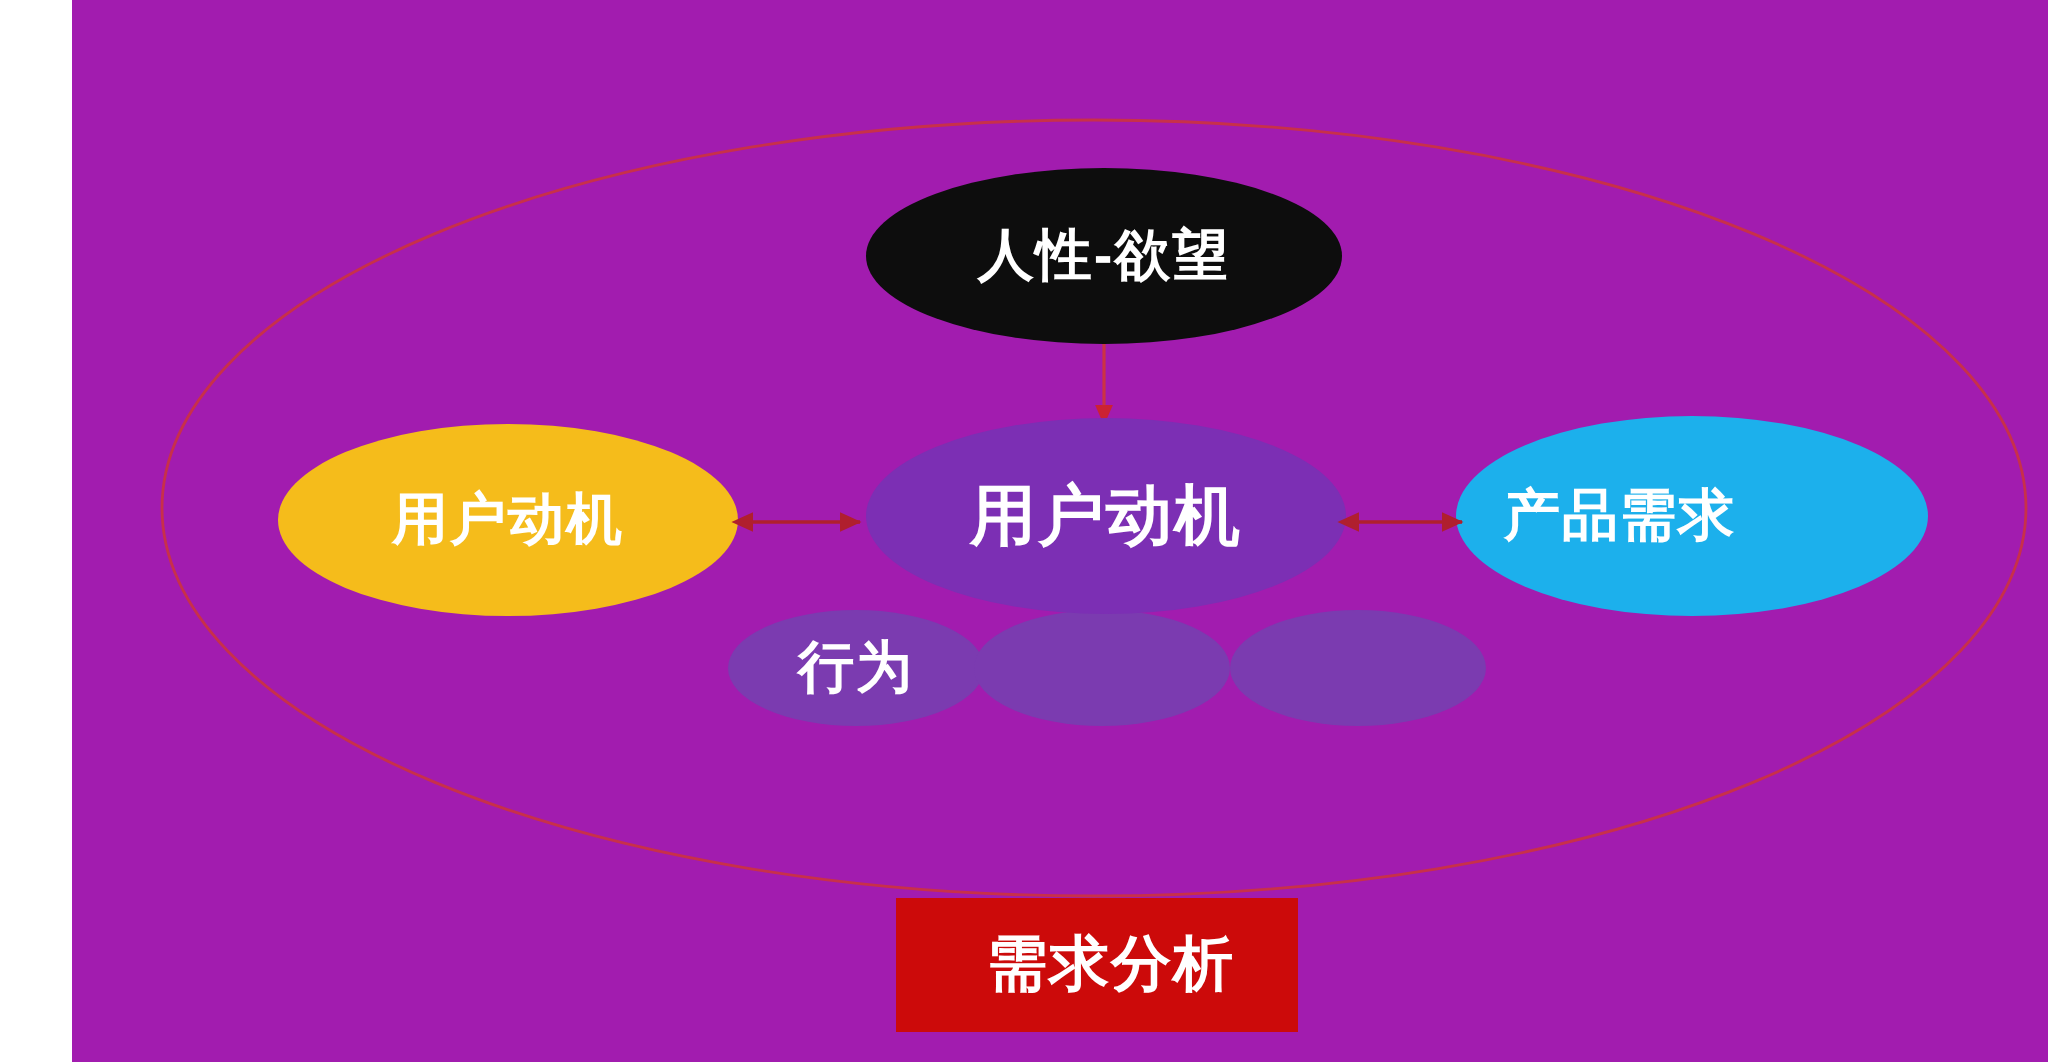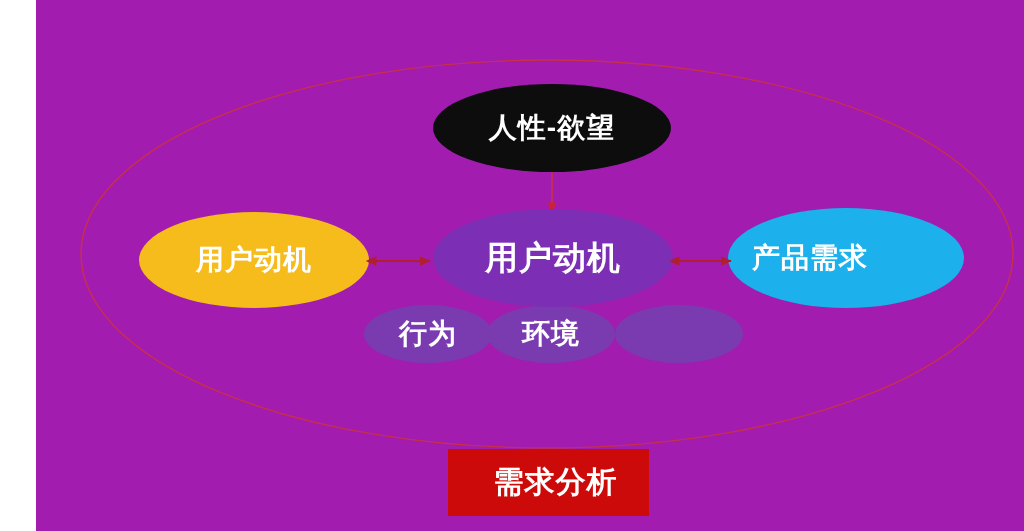--- a/index.html
+++ b/index.html
@@ -85,18 +85,17 @@
   <div class="node-label lbl-side" style="left:397px; top:84px; width:238px; height:88px;">人性-欲望</div>
 
   <div class="node-label lbl-core" style="left:397px; top:209px; width:240px; height:98px;">用户动机</div>
 
   <div class="node-label lbl-side" style="left:103px; top:212px; width:230px; height:96px;">用户动机</div>
 
   <div class="node-label lbl-side" style="left:656px; top:208px; width:236px; height:100px;">产品需求</div>
 
   <div class="node-label lbl-small" style="left:328px; top:305px; width:128px; height:58px;">行为</div>
 
-  <div class="node-label lbl-small" style="left:451px; top:305px; width:128px; height:58px;">环境</div>
 
 
   <div class="node-label lbl-banner" style="left:412px; top:449px; width:215px; height:67px;">需求分析</div>
 
 </div>
 
 </body></html>

